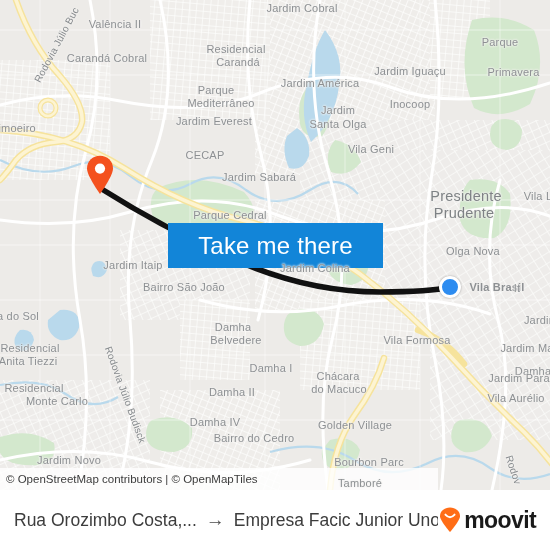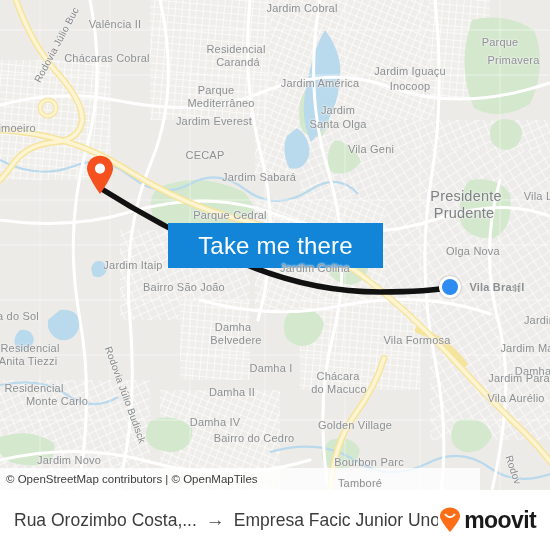--- a/index.html
+++ b/index.html
@@ -163,35 +163,35 @@
       <svg viewBox="0 0 30 40" width="30" height="40">
         <path d="M15 39 C15 39 28 21 28 13.5 C28 6 22.2 0.8 15 0.8 C7.8 0.8 2 6 2 13.5 C2 21 15 39 15 39 Z" fill="#f4511e"></path>
         <circle cx="15" cy="13.6" r="5.1" fill="#ffffff"></circle>
       </svg>
     </div>
 
     <div id="dest-marker" style="left:450px; top:287px;"></div>
 
     <button id="cta-button">Take me there</button>
 
-    <div id="attribution" style="width: 480px;">
+    <div id="attribution" style="width: 438px;">
       <span>© OpenStreetMap contributors | © OpenMapTiles</span>
     </div>
   <div class="map-label" style="left: 302px; top: 8px;">Jardim Cobral</div>
       <div class="map-label" style="left: 115px; top: 24px;">Valência II</div>
       <div class="map-label" style="left: 500px; top: 42px;">Parque</div>
-      <div class="map-label" style="left: 503px; top: 60px; padding-left: 21px;">Primavera</div>
+      <div class="map-label" style="left: 503px; top: 72px; padding-left: 21px;">Primavera</div>
       <div class="map-label" style="left: 236px; top: 49px;">Residencial</div>
       <div class="map-label" style="left: 238px; top: 62px;">Carandá</div>
-      <div class="map-label" style="left: 107px; top: 58px;">Chácaras Cobral</div>
+      <div class="map-label" style="left: 107px; top: 58px;">Carandá Cobral</div>
       <div class="map-label" style="left: 410px; top: 71px;">Jardim Iguaçu</div>
       <div class="map-label" style="left: 320px; top: 83px;">Jardim América</div>
       <div class="map-label" style="left: 216px; top: 90px;">Parque</div>
       <div class="map-label" style="left: 221px; top: 103px;">Mediterrâneo</div>
-      <div class="map-label" style="left: 410px; top: 86px; text-align: center;">Inocoop</div>
+      <div class="map-label" style="left: 410px; top: 104px; text-align: center;">Inocoop</div>
       <div class="map-label" style="left: 214px; top: 121px;">Jardim Everest</div>
       <div class="map-label" style="left: 338px; top: 110px;">Jardim</div>
       <div class="map-label" style="left: 338px; top: 124px;">Santa Olga</div>
       <div class="map-label" style="left: 371px; top: 149px;">Vila Geni</div>
       <div class="map-label" style="left: 205px; top: 155px;">CECAP</div>
       <div class="map-label" style="left: 259px; top: 177px;">Jardim Sabará</div>
       <div class="map-label big" style="left: 466px; top: 196px;">Presidente</div>
       <div class="map-label big" style="left: 464px; top: 213px;">Prudente</div>
       <div class="map-label" style="left: 538px; top: 196px;">Vila L</div>
       <div class="map-label" style="left: 230px; top: 215px;">Parque Cedral</div>

